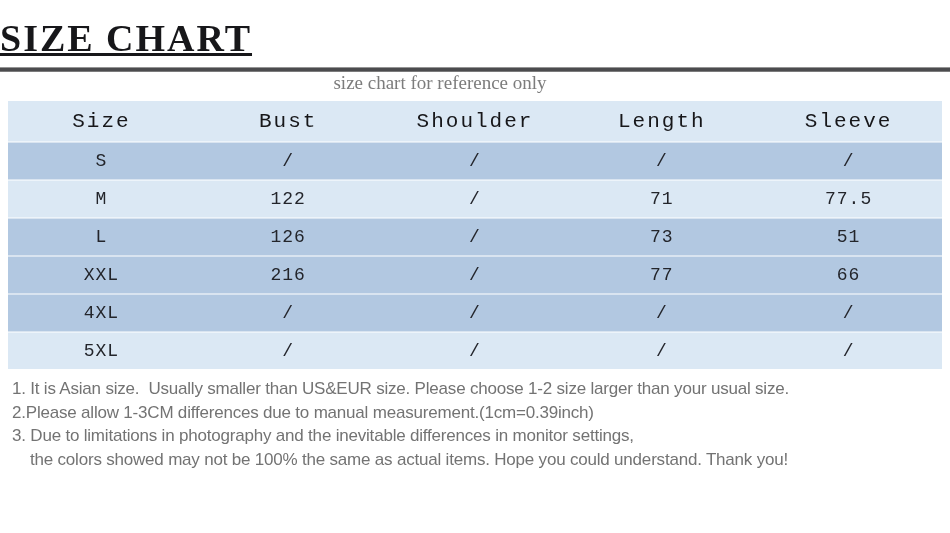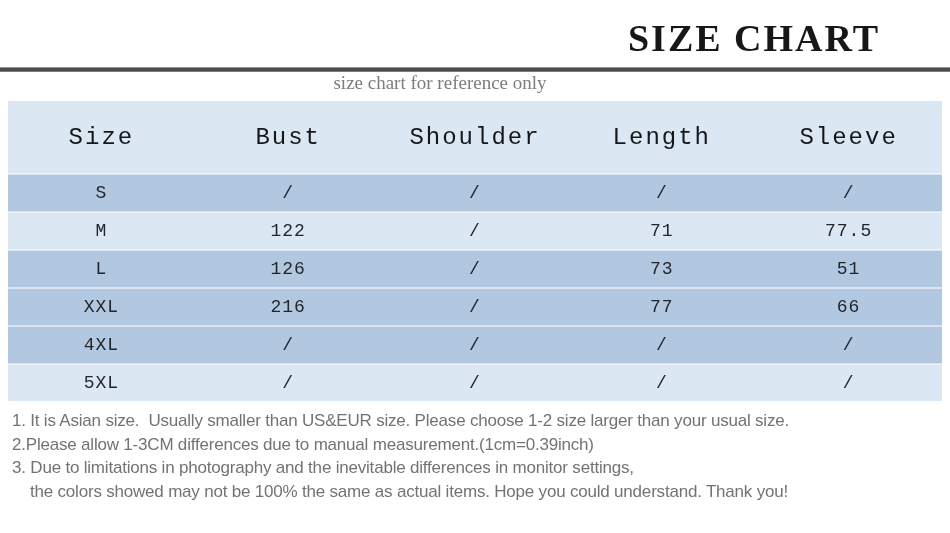--- a/index.html
+++ b/index.html
@@ -11,27 +11,28 @@
   html,body{margin:0;padding:0;}
   body{
     width:950px;height:533px;
     background:#ffffff;
     overflow:hidden;
     font-family:"Liberation Sans",sans-serif;
     color:#151515;
   }
   .heading{
     margin:14px 70px 0 0;
-    text-align:right;
+    text-align:left;
     font-family:"Liberation Serif","DejaVu Serif",serif;
     font-weight:700;
     font-size:38px;
     line-height:48px;
     letter-spacing:2px;
     color:#17171a;
+    text-decoration:underline;
   }
   .divider{
     height:5px;
     margin-top:5px;
     background:linear-gradient(to bottom,#b9b9b9 0%,var(--divider) 30%,var(--divider) 72%,#969696 100%);
   }
   .subtitle{
     margin:0 70px 0 0;
     text-align:center;
     font-family:"Liberation Serif","DejaVu Serif",serif;
@@ -43,24 +44,24 @@
     width:934px;
     margin:7px 8px 0 8px;
     border-collapse:collapse;
     table-layout:fixed;
     font-family:"Liberation Mono","DejaVu Sans Mono",monospace;
   }
   table.size-table th{
     height:40px;
     background:var(--row-light);
     font-weight:400;
-    font-size:24px;
+    font-size:21px;
     letter-spacing:2px;
     color:#17171a;
-    padding:16px;
+    padding:0;
     text-align:center;
   }
   table.size-table td{
     height:36px;
     font-size:18px;
     letter-spacing:1px;
     color:#23252b;
     padding:0;
     text-align:center;
   }

